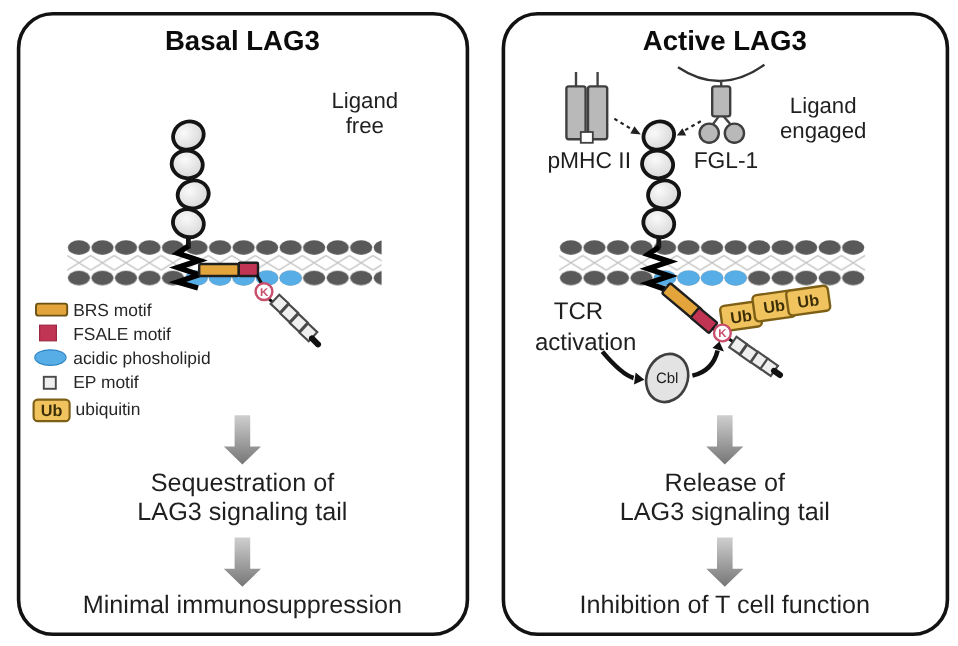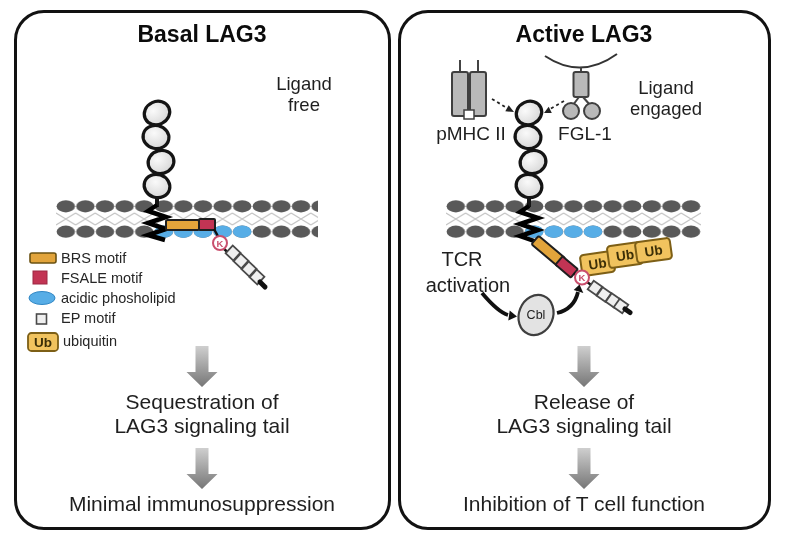--- a/index.html
+++ b/index.html
@@ -2,21 +2,21 @@
 <html><head>
 <meta charset="utf-8">
 <style>
   html,body{margin:0;padding:0;background:#ffffff;}
   .canvas{position:relative;width:798px;height:538px;background:#ffffff;overflow:hidden;
           font-family:"Liberation Sans", sans-serif;}
   .panel{position:absolute;top:10px;height:520px;box-sizing:border-box;background:#fff;
          border:3.5px solid #121212;border-radius:30px;}
   .panel svg{position:absolute;top:-3.5px;left:-3.5px;display:block;}
   #panel-basal{left:14px;width:377px;}
-  #panel-active{left:398px;width:373px;}
+  #panel-active{left:418px;width:373px;}
   text{font-family:"Liberation Sans", sans-serif;fill:#1f1f1f;}
   .title{font-size:23px;font-weight:bold;fill:#0b0b0b;}
   .state{font-size:18.5px;}
   .step{font-size:21px;}
   .legend-label{font-size:14.5px;fill:#262626;}
   .ligand-label{font-size:19px;}
   .tcr{font-size:20px;}
   .ubtxt{font-size:13.5px;font-weight:bold;fill:#3c2f07;}
   .ktxt{font-size:9.5px;font-weight:bold;fill:#C94F6D;}
   .cbltxt{font-size:12.5px;fill:#222;}

